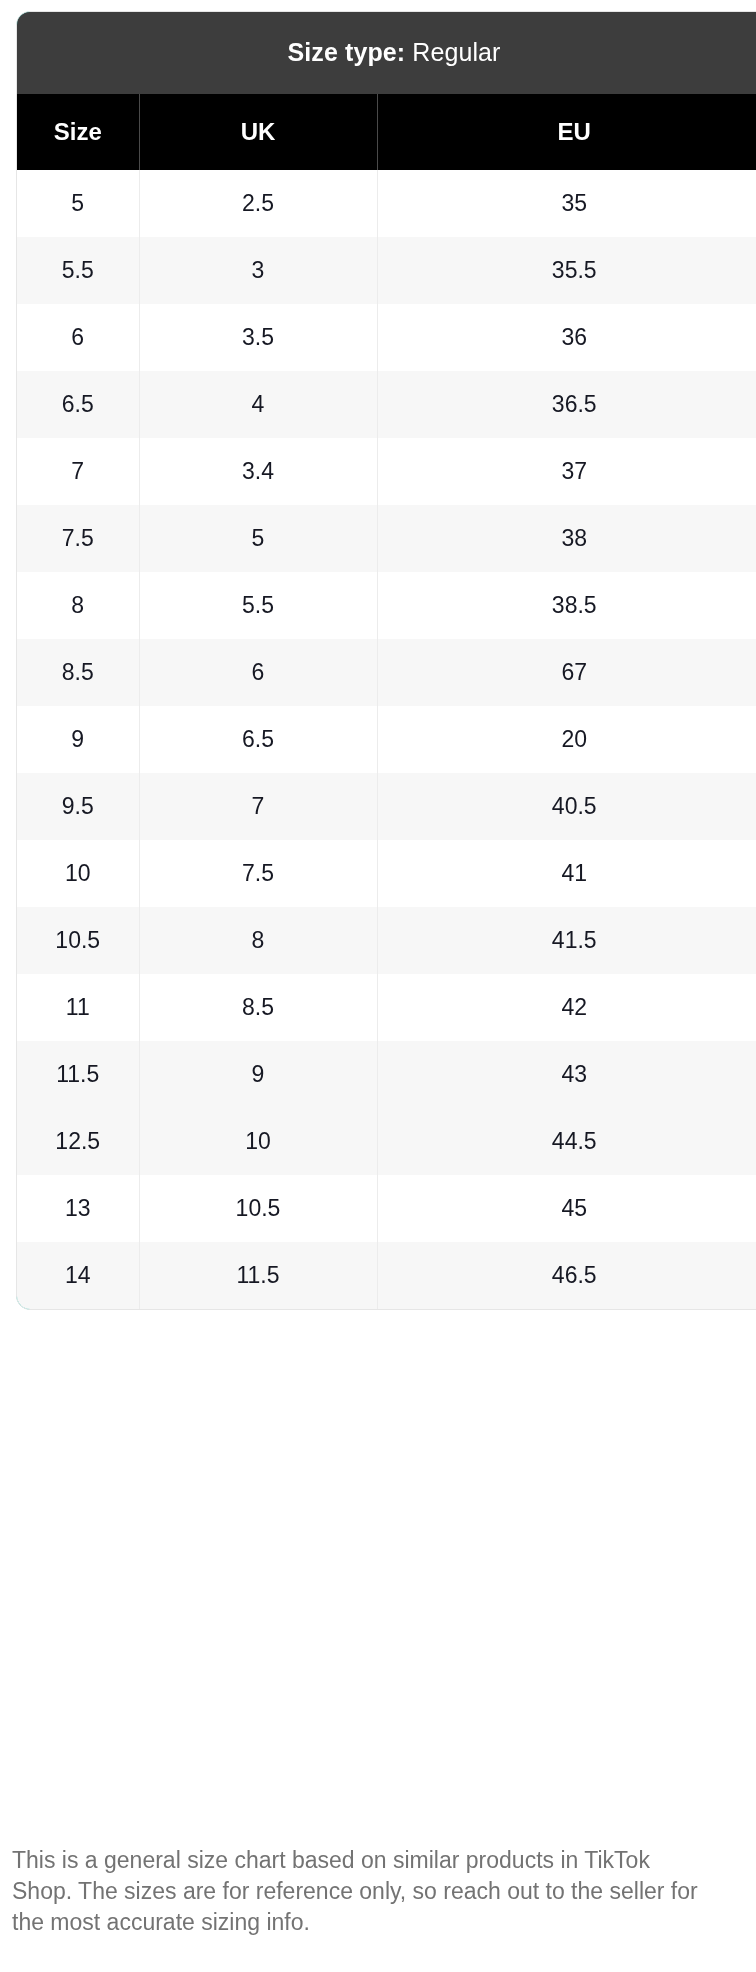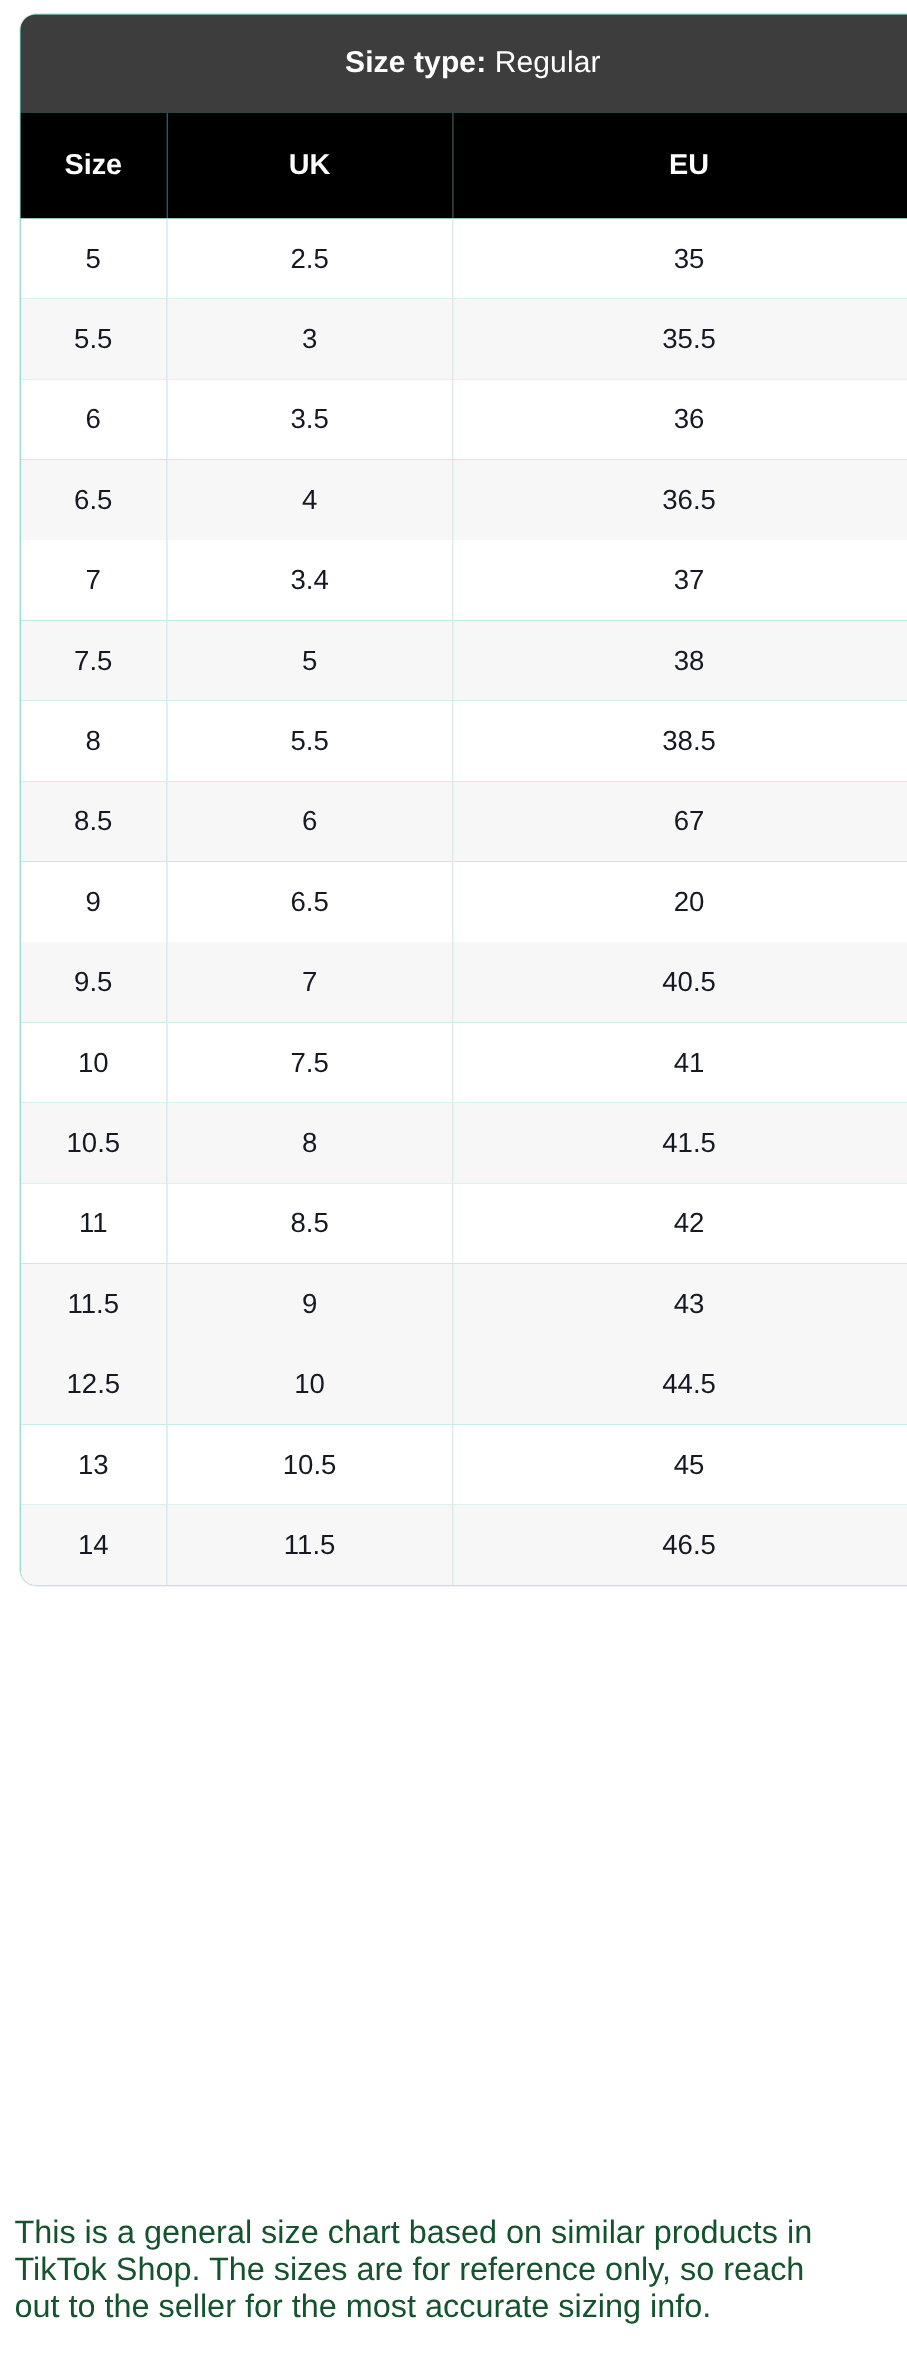--- a/index.html
+++ b/index.html
@@ -66,25 +66,25 @@
   }
   table.size-table col.c-size { width: 122px; }
   table.size-table col.c-uk   { width: 238px; }
   table.size-table col.c-eu   { width: 394px; }
 
   table.size-table thead th {
     background: #000000;
     color: #ffffff;
     font-size: 24px;
     font-weight: 700;
-    height: 64px;
+    height: 76px;
     text-align: center;
     vertical-align: middle;
     border-right: 1px solid #4a4a4a;
-    padding: 12px;
+    padding: 0;
   }
   table.size-table thead th:last-child {
     border-right: none;
   }
 
   table.size-table tbody td {
     font-size: 23px;
     color: #161823;
     height: 67px;
     text-align: center;
@@ -102,23 +102,23 @@
   table.size-table tbody tr.even td {
     background: #f7f7f7;
   }
 
   
   .chart-footnote {
     position: absolute;
     left: 12px;
     top: 1845px;
     width: 700px;
-    font-size: 27px;
+    font-size: 23px;
     line-height: 31px;
-    color: #14532d;
+    color: #737373;
     text-align: left;
   }
 </style>
 </head>
 <body>
 
 <div class="page">
 
   <div class="size-chart-card">
 

